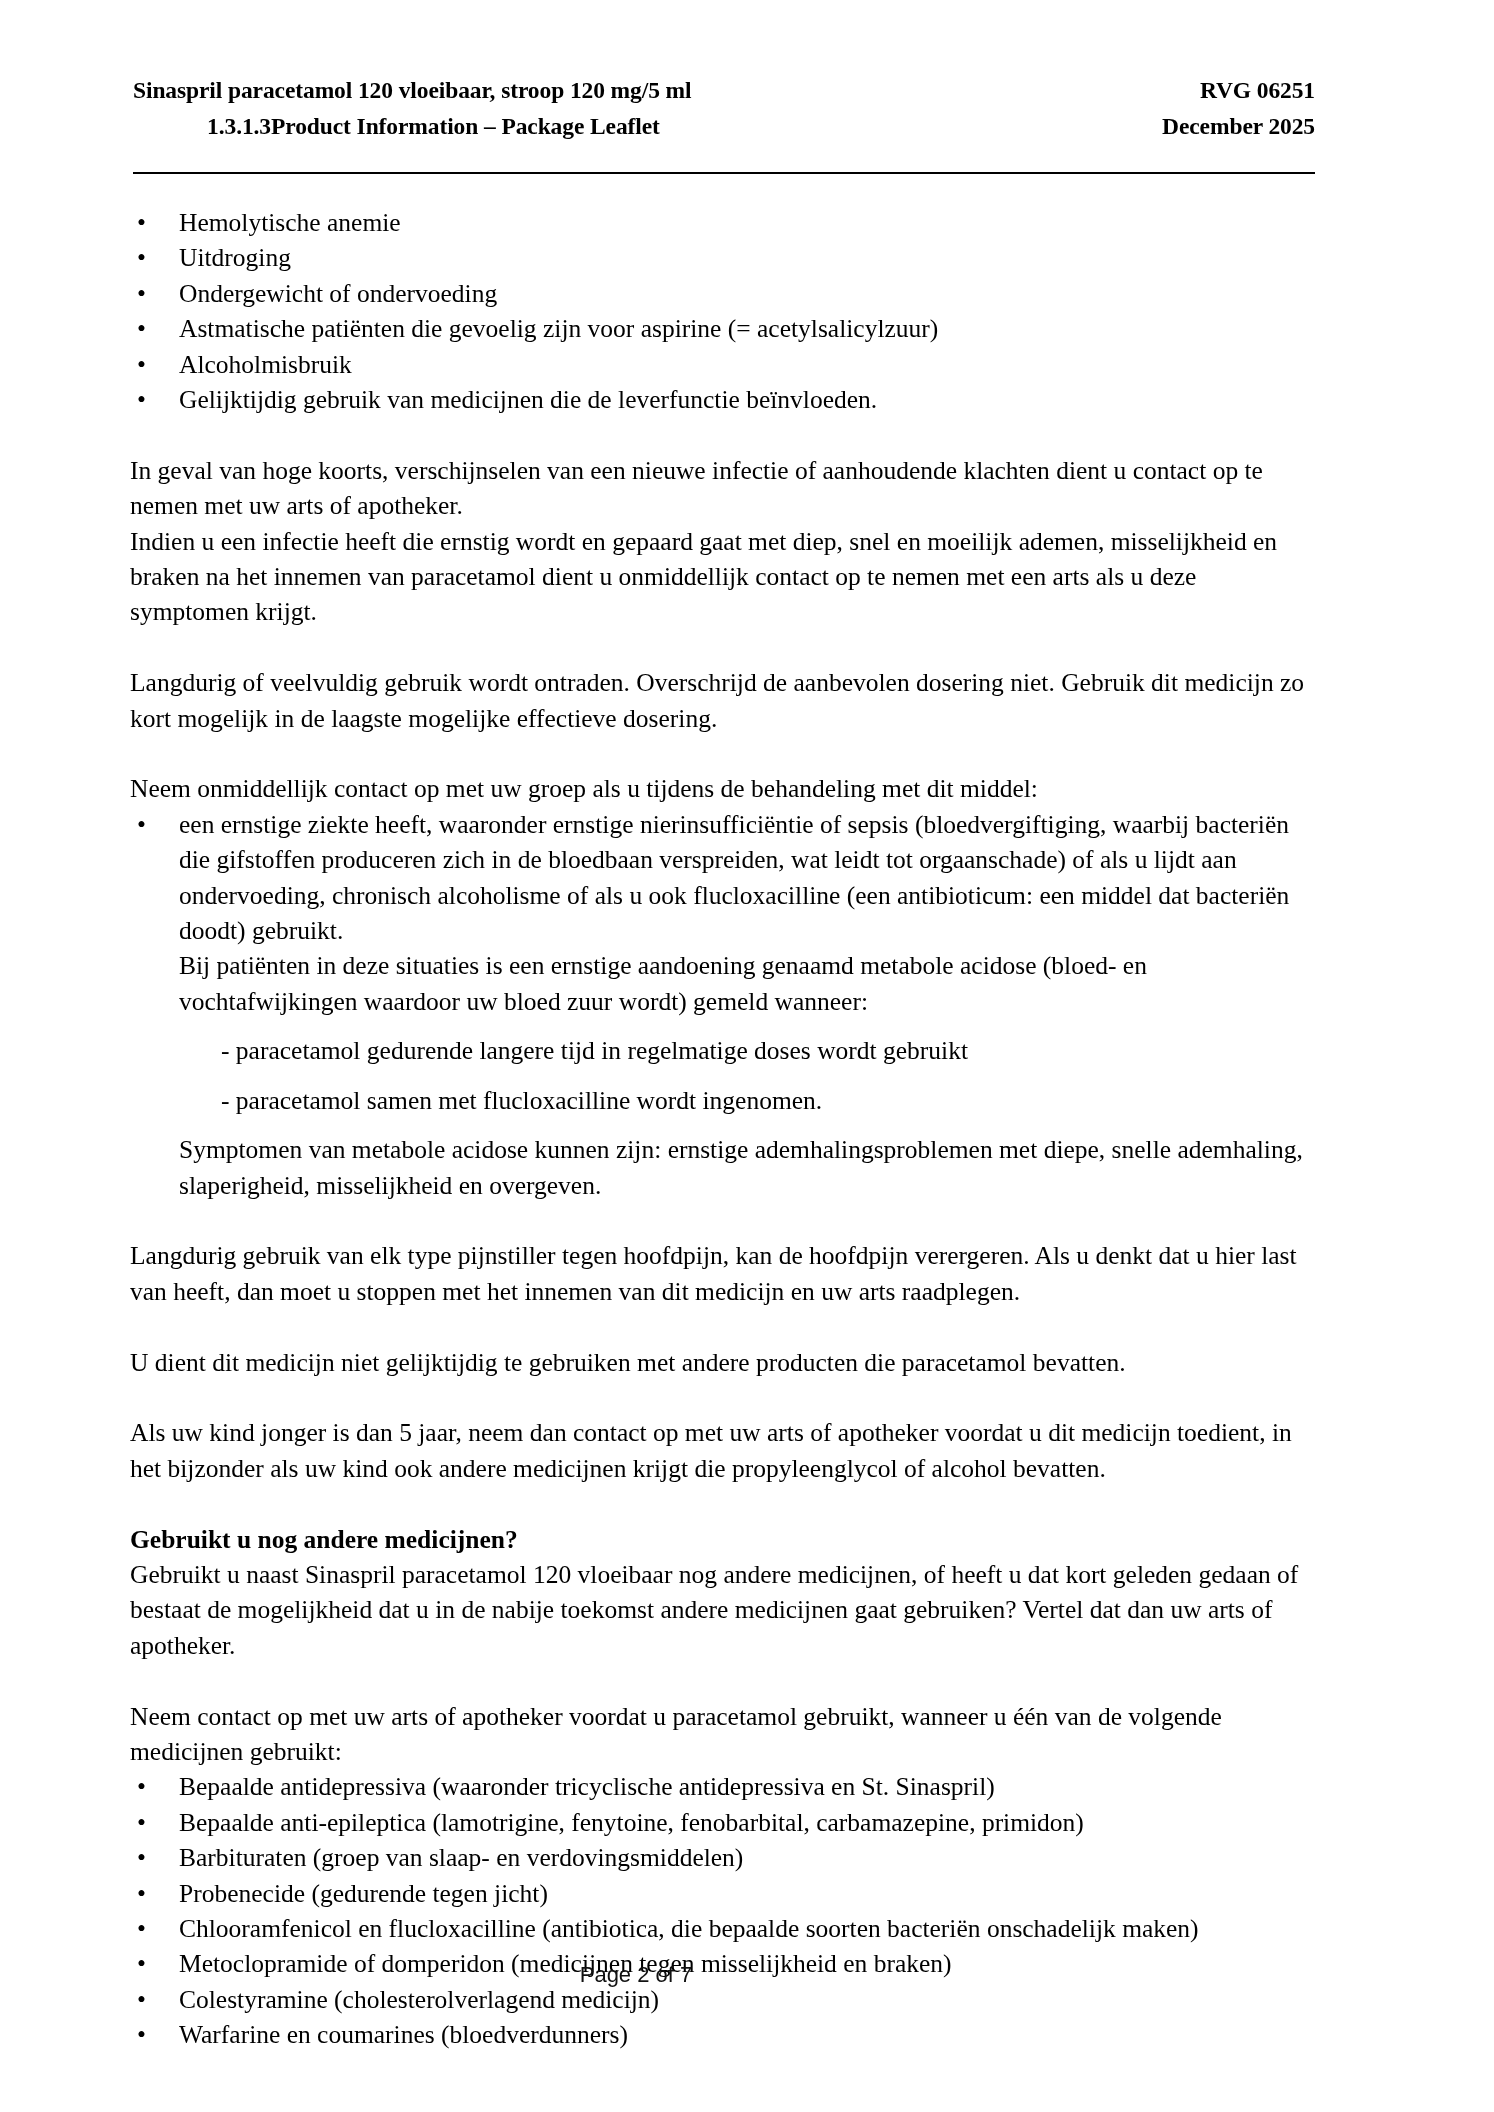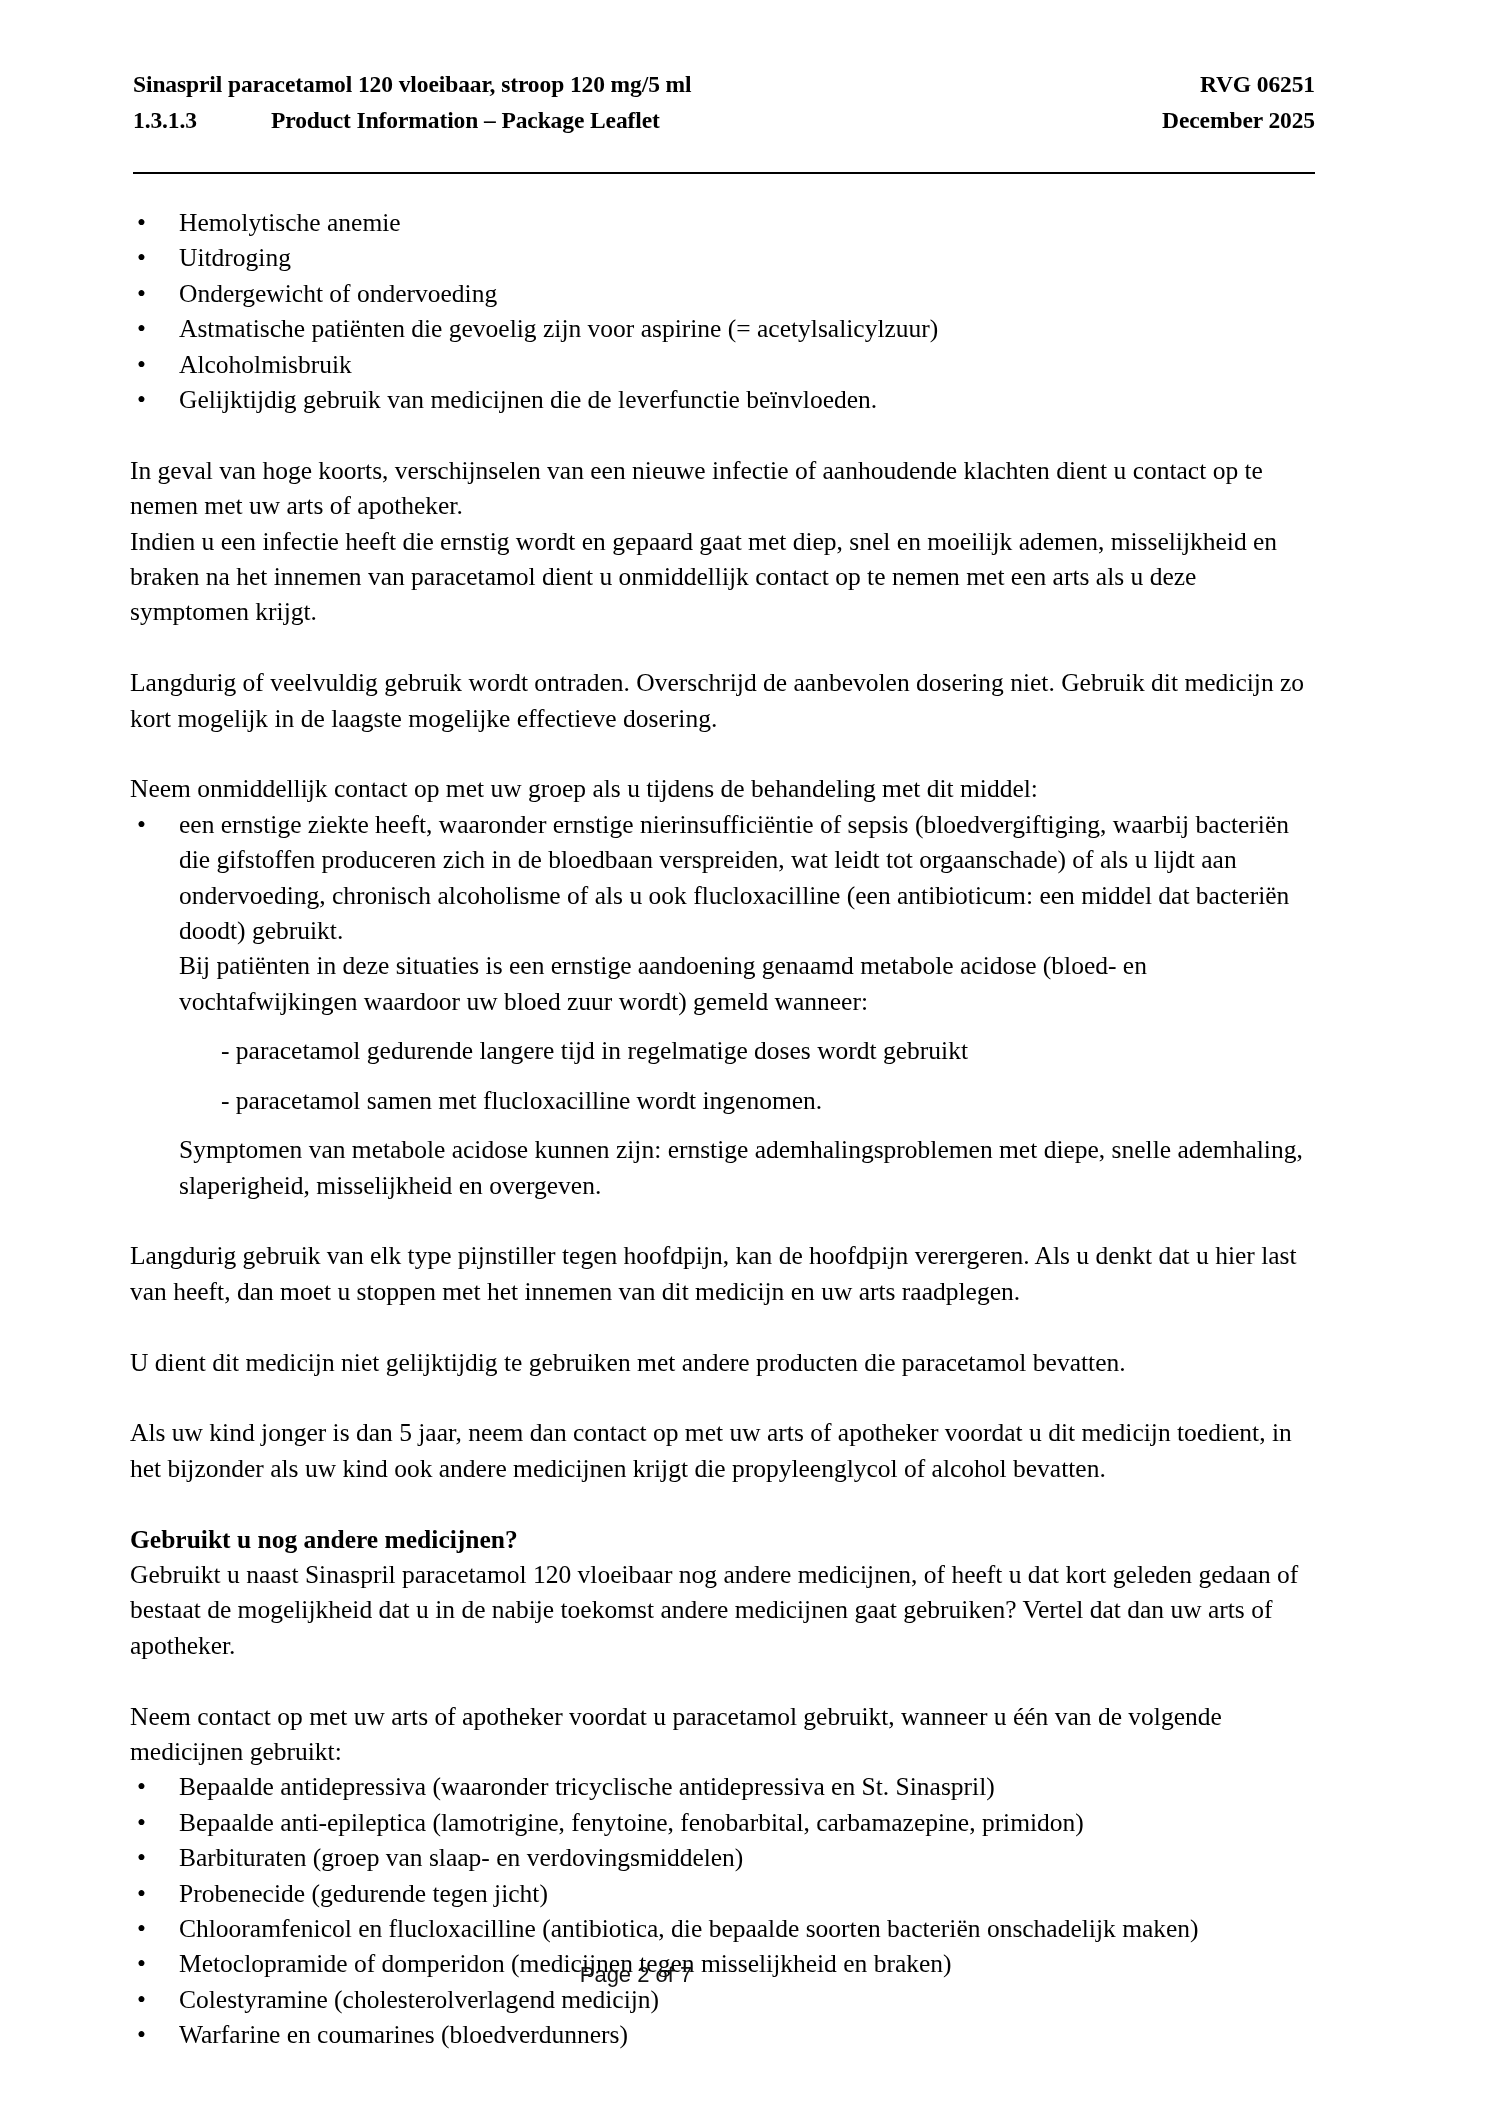--- a/index.html
+++ b/index.html
@@ -15,22 +15,23 @@
     overflow: hidden;
     font-family: "Liberation Serif", "DejaVu Serif", serif;
     color: #000000;
     box-sizing: border-box;
   }
 
   
   .header {
     position: absolute;
     left: 133px;
-    top: 66px;
+    top: 72px;
     width: 1182px;
+    text-align: right;
   }
   .header-row {
     display: flex;
     justify-content: space-between;
     align-items: baseline;
     font-weight: bold;
     font-size: 23.5px;
     line-height: 36px;
     letter-spacing: -0.1px;
   }

